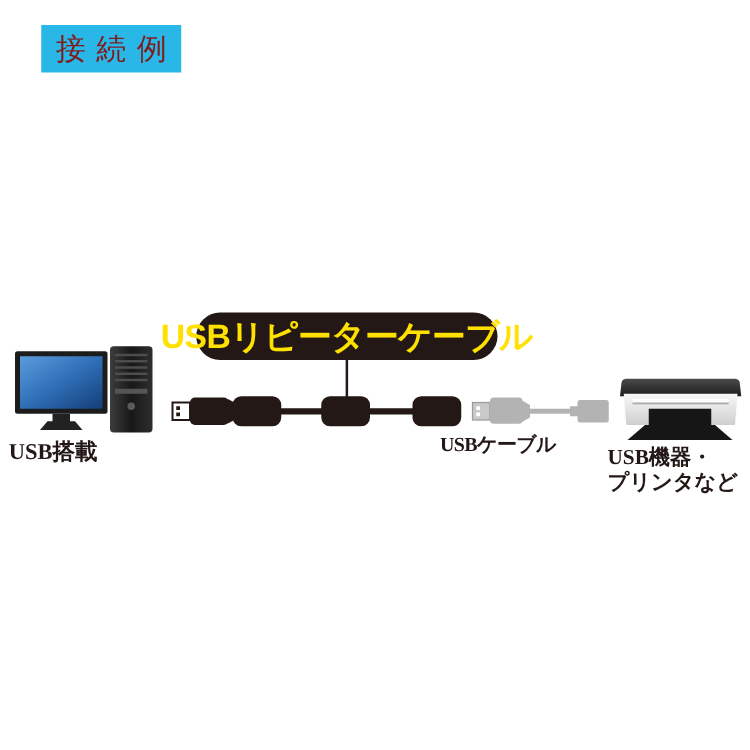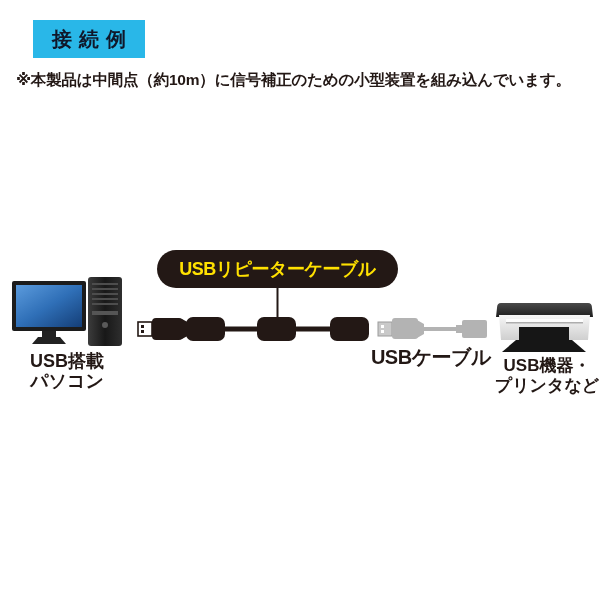--- a/index.html
+++ b/index.html
@@ -6,51 +6,50 @@
   .page{
     position:relative;width:600px;height:600px;background:#fff;overflow:hidden;
     font-family:"Liberation Sans","DejaVu Sans",sans-serif;color:#231815;
   }
   
   .hdr-badge{
     position:absolute;left:33px;top:20px;width:112px;height:38px;
     background:#29b7e8;display:flex;align-items:center;justify-content:center;
   }
   .hdr-badge span{
-    color:#0f172a;font-size:20px;font-weight:bold;letter-spacing:0.35em;
+    color:#7f1d1d;font-size:24px;font-weight:normal;letter-spacing:0.35em;
     margin-right:-0.35em;white-space:nowrap;
   }
   .note{
     position:absolute;left:16px;top:70px;width:578px;
     font-size:15.5px;font-weight:bold;letter-spacing:-0.2px;white-space:nowrap;
   }
   
   .diagram-svg{position:absolute;left:0;top:0;}
   .pill-label{
     position:absolute;left:157px;top:250px;width:241px;height:38px;
     display:flex;align-items:center;justify-content:center;
-    color:#ffe100;font-size:18px;font-weight:bold;letter-spacing:-0.5px;white-space:nowrap;
+    color:#ffe100;font-size:27px;font-weight:bold;letter-spacing:-0.5px;white-space:nowrap;
   }
   .cap{
-    position:absolute;font-weight:bold;color:#231815;text-align:center;white-space:nowrap;
+    position:absolute;font-weight:bold;color:#231815;white-space:nowrap;font-family:Liberation Serif, serif;
   }
   .cap-pc{left:7px;top:351px;width:120px;font-size:18px;line-height:20px;}
-  .cap-cable{left:352px;top:348px;width:158px;font-size:20px;line-height:18.5px;letter-spacing:-0.5px;}
+  .cap-cable{left:352px;top:348px;width:158px;font-size:16px;line-height:18.5px;letter-spacing:-0.5px;}
   .cap-device{left:486px;top:356px;width:122px;font-size:17px;line-height:19.5px;}
 </style>
 </head>
 <body>
 
 <div class="page">
 
   <div class="hdr-badge">
     <span>接続例</span>
   </div>
 
-  <div class="note">※本製品は中間点（約10m）に信号補正のための小型装置を組み込んでいます。</div>
 
   <svg class="diagram-svg" width="600" height="600" viewBox="0 0 600 600">
     <defs>
       <linearGradient id="scr" x1="0" y1="0" x2="1" y2="1">
         <stop offset="0" stop-color="#5b9bdd"></stop>
         <stop offset="0.5" stop-color="#2f6fb7"></stop>
         <stop offset="1" stop-color="#143e77"></stop>
       </linearGradient>
       <linearGradient id="twr" x1="0" y1="0" x2="1" y2="0">
         <stop offset="0" stop-color="#3c3c3c"></stop>
@@ -119,21 +118,20 @@
       <rect x="506" y="322" width="77" height="1.5" fill="#adadad"></rect>
       <rect x="519" y="327" width="50" height="13" fill="#161616"></rect>
       <path d="M516 340 L572 340 L586 352 L502 352 Z" fill="#161616"></path>
     </g>
   </svg>
 
   <div class="pill-label">USBリピーターケーブル</div>
 
   <div class="cap cap-pc">
     <div>USB搭載</div>
-    <div>パソコン</div>
   </div>
 
   <div class="cap cap-cable">
     <div>USBケーブル</div>
   </div>
 
   <div class="cap cap-device">
     <div>USB機器・</div>
     <div>プリンタなど</div>
   </div>

